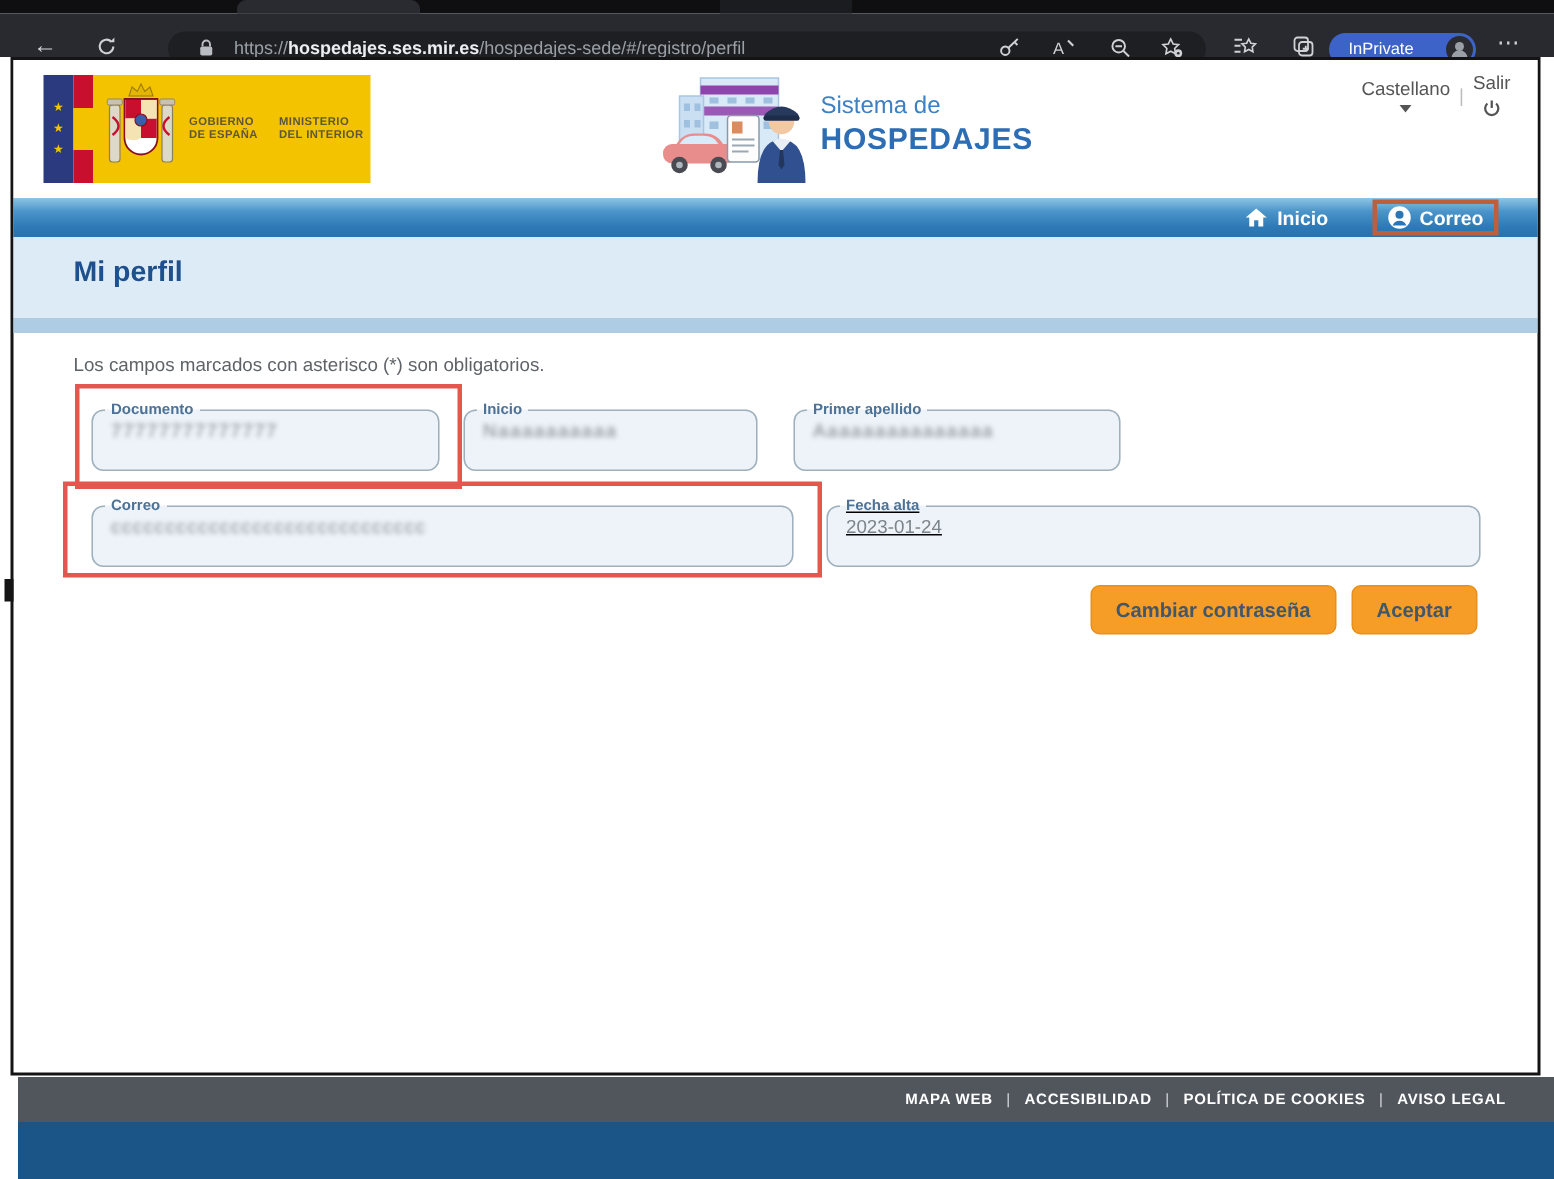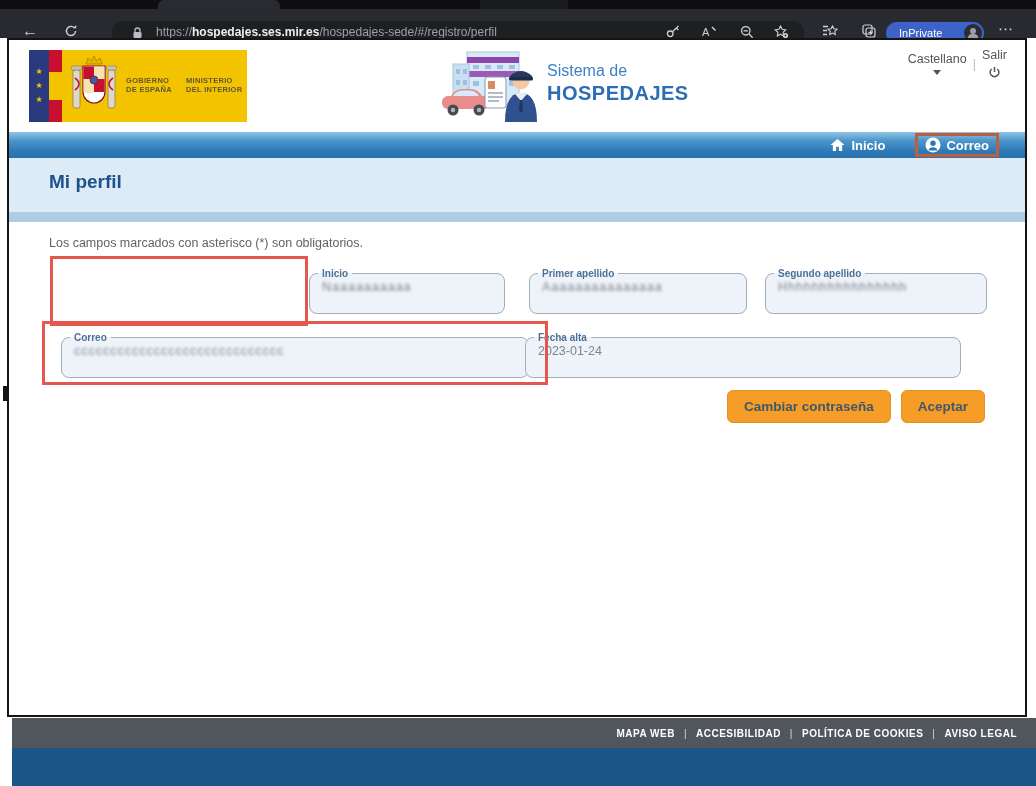--- a/index.html
+++ b/index.html
@@ -66,33 +66,33 @@
   .field{position:absolute;margin:0;height:46px;box-sizing:border-box;border:1px solid #9fb0bd;border-radius:8px;
          background:#eef3f9;padding:0 0 0 4px;}
   .field-label{font-size:10px;font-weight:bold;color:#4d7296;padding:0 4px;margin-left:4px;}
   .field-value{display:block;font-size:12.5px;color:#7d858c;padding:1px 10px 0 8px;white-space:nowrap;overflow:hidden;}
   .redacted{filter:blur(1.8px);letter-spacing:1px;}
   .f-doc{left:52px;top:228px;width:232px;}
   .f-nombre{left:300px;top:228px;width:196px;}
   .f-primer{left:520px;top:228px;width:218px;}
   .f-segundo{left:756px;top:228px;width:222px;}
   .f-correo{left:52px;top:292px;width:468px;}
-  .f-fecha{left:516px;top:292px;width:436px;}
+  .f-fecha{left:542px;top:292px;width:436px;text-decoration:underline;}
   .hl-box{position:absolute;border:3px solid #e4574e;background:transparent;pointer-events:none;}
   .hl-doc{left:41px;top:216px;width:252px;height:64px;}
   .hl-correo{left:33px;top:281px;width:500px;height:58px;}
 
   
   .btn-row{position:absolute;top:350px;right:40px;display:flex;gap:10px;border-radius:15px;}
   .btn{background:#f69d27;border:1px solid #e8901c;border-radius:6px;color:#41576b;font-weight:bold;
        font-size:13.5px;height:33px;padding:0 16px;cursor:pointer;font-family:"Liberation Sans",sans-serif;}
 
   
   .footer-gray{position:absolute;left:12px;top:718px;width:1024px;height:30px;background:#51565d;
-               display:flex;align-items:center;justify-content:flex-end;padding-right:19px;box-sizing:border-box;}
+               display:flex;align-items:center;justify-content:flex-end;padding-right:32px;box-sizing:border-box;}
   .footer-link{color:#fff;font-size:10px;font-weight:bold;letter-spacing:0.5px;cursor:pointer;}
   .footer-link + .footer-link::before{content:"|";margin:0 9px;color:#d8dadd;font-weight:normal;}
   .footer-blue{position:absolute;left:12px;top:748px;width:1024px;height:38px;background:#1b5486;}
 </style>
 </head>
 <body>
 
 <div class="screen">
 
   <div class="tabstrip">
@@ -279,31 +279,31 @@
       </span>
     </div>
 
     <div class="title-band">
       <h1 class="page-title" style="margin:0;">Mi perfil</h1>
     </div>
     <div class="title-strip"></div>
 
     <div class="required-note">Los campos marcados con asterisco (*) son obligatorios.</div>
 
+    <fieldset class="field f-doc">
+      <legend class="field-label">Documento</legend>
+      <span class="field-value redacted">77777777777777</span>
+    </fieldset>
     <fieldset class="field f-nombre">
       <legend class="field-label">Inicio</legend>
       <span class="field-value redacted">Naaaaaaaaaa</span>
     </fieldset>
     <fieldset class="field f-primer">
       <legend class="field-label">Primer apellido</legend>
       <span class="field-value redacted">Aaaaaaaaaaaaaaa</span>
-    </fieldset>
-    <fieldset class="field f-segundo">
-      <legend class="field-label">Segundo apellido</legend>
-      <span class="field-value redacted">Hhhhhhhhhhhhhhhh</span>
     </fieldset>
     <fieldset class="field f-correo">
       <legend class="field-label">Correo</legend>
       <span class="field-value redacted">ccccccccccccccccccccccccccccc</span>
     </fieldset>
     <fieldset class="field f-fecha">
       <legend class="field-label">Fecha alta</legend>
       <span class="field-value">2023-01-24</span>
     </fieldset>
 

